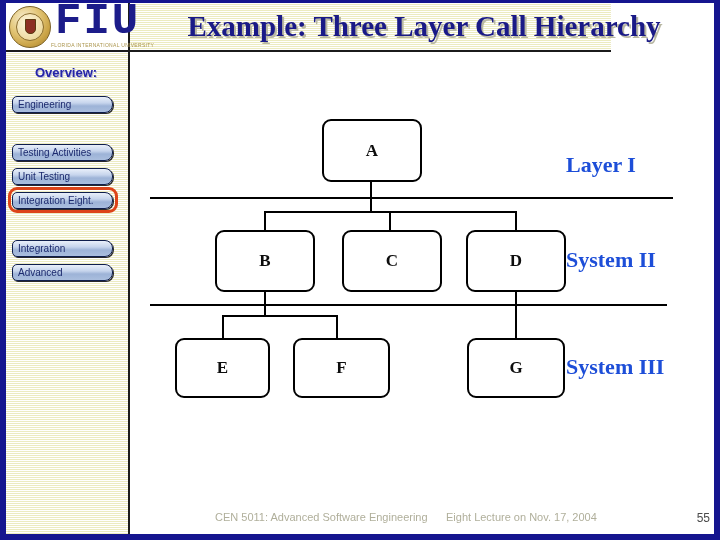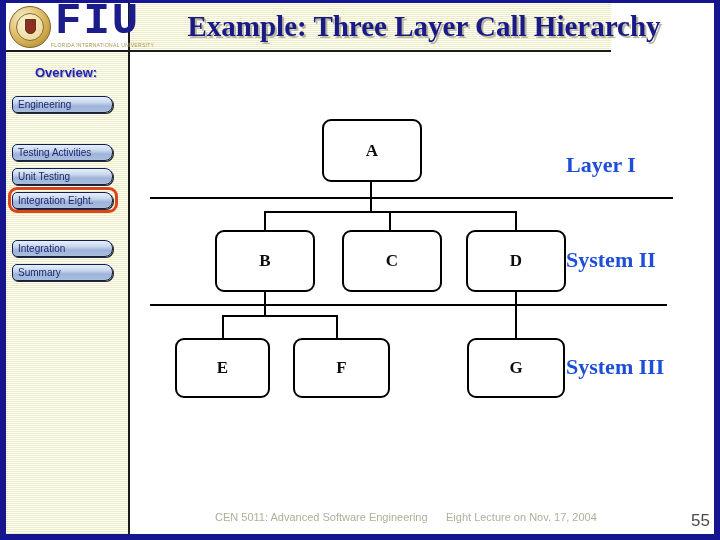--- a/index.html
+++ b/index.html
@@ -61,21 +61,21 @@
     display:flex;align-items:center;justify-content:center;box-sizing:border-box;
     font-family:"Liberation Serif",serif;font-weight:bold;font-size:17px;color:#0d0d0d;}
   .layer-label{position:absolute;left:436px;width:150px;text-align:left;
     font-family:"Liberation Serif",serif;font-weight:bold;font-size:22px;color:#1d4ed8;
     white-space:nowrap;}
 
   
   .footer-text{position:absolute;top:459px;font-size:11px;color:#b0af9b;white-space:nowrap;}
   .footer-course{left:85px;}
   .footer-lecture{left:316px;}
-  .footer-page{left:540px;width:40px;text-align:right;font-size:17px;color:#4a4a4a;}
+  .footer-page{left:540px;width:40px;text-align:right;font-size:12px;color:#4a4a4a;}
 </style>
 </head>
 <body>
 
 <div class="slide">
 
   <div class="header-band stripes">
     <div class="slide-title">Example:  Three Layer Call Hierarchy</div>
   </div>
   <div class="logo-box">
@@ -89,21 +89,21 @@
 
   <div class="sidebar stripes">
     <div class="sidebar-title">Overview:</div>
 
     <div class="nav-btn" style="top:44px">Engineering</div>
     <div class="nav-btn" style="top:116px">Unit Testing</div>
     <div class="nav-btn" style="top:92px">Testing Activities</div>
     <div class="nav-btn" style="top:140px">Integration Eight.</div>
     <div class="active-ring" style="top:135px"></div>
     <div class="nav-btn" style="top:188px">Integration</div>
-    <div class="nav-btn" style="top:212px">Summary</div>
+    <div class="nav-btn" style="top:212px">Advanced</div>
   </div>
 
   <div class="content">
 
     <div class="hl" style="left:20px;top:145px;width:523px"></div>
     <div class="hl" style="left:20px;top:252px;width:517px"></div>
 
     <div class="vl" style="left:240px;top:130px;height:31px"></div>
     <div class="hl" style="left:134px;top:159px;width:253px"></div>
     <div class="vl" style="left:134px;top:159px;height:19px"></div>

